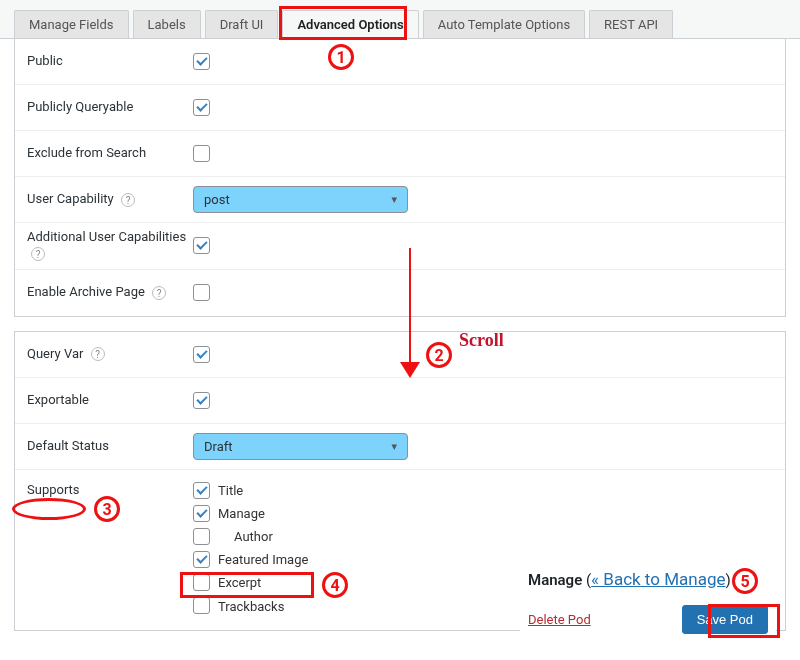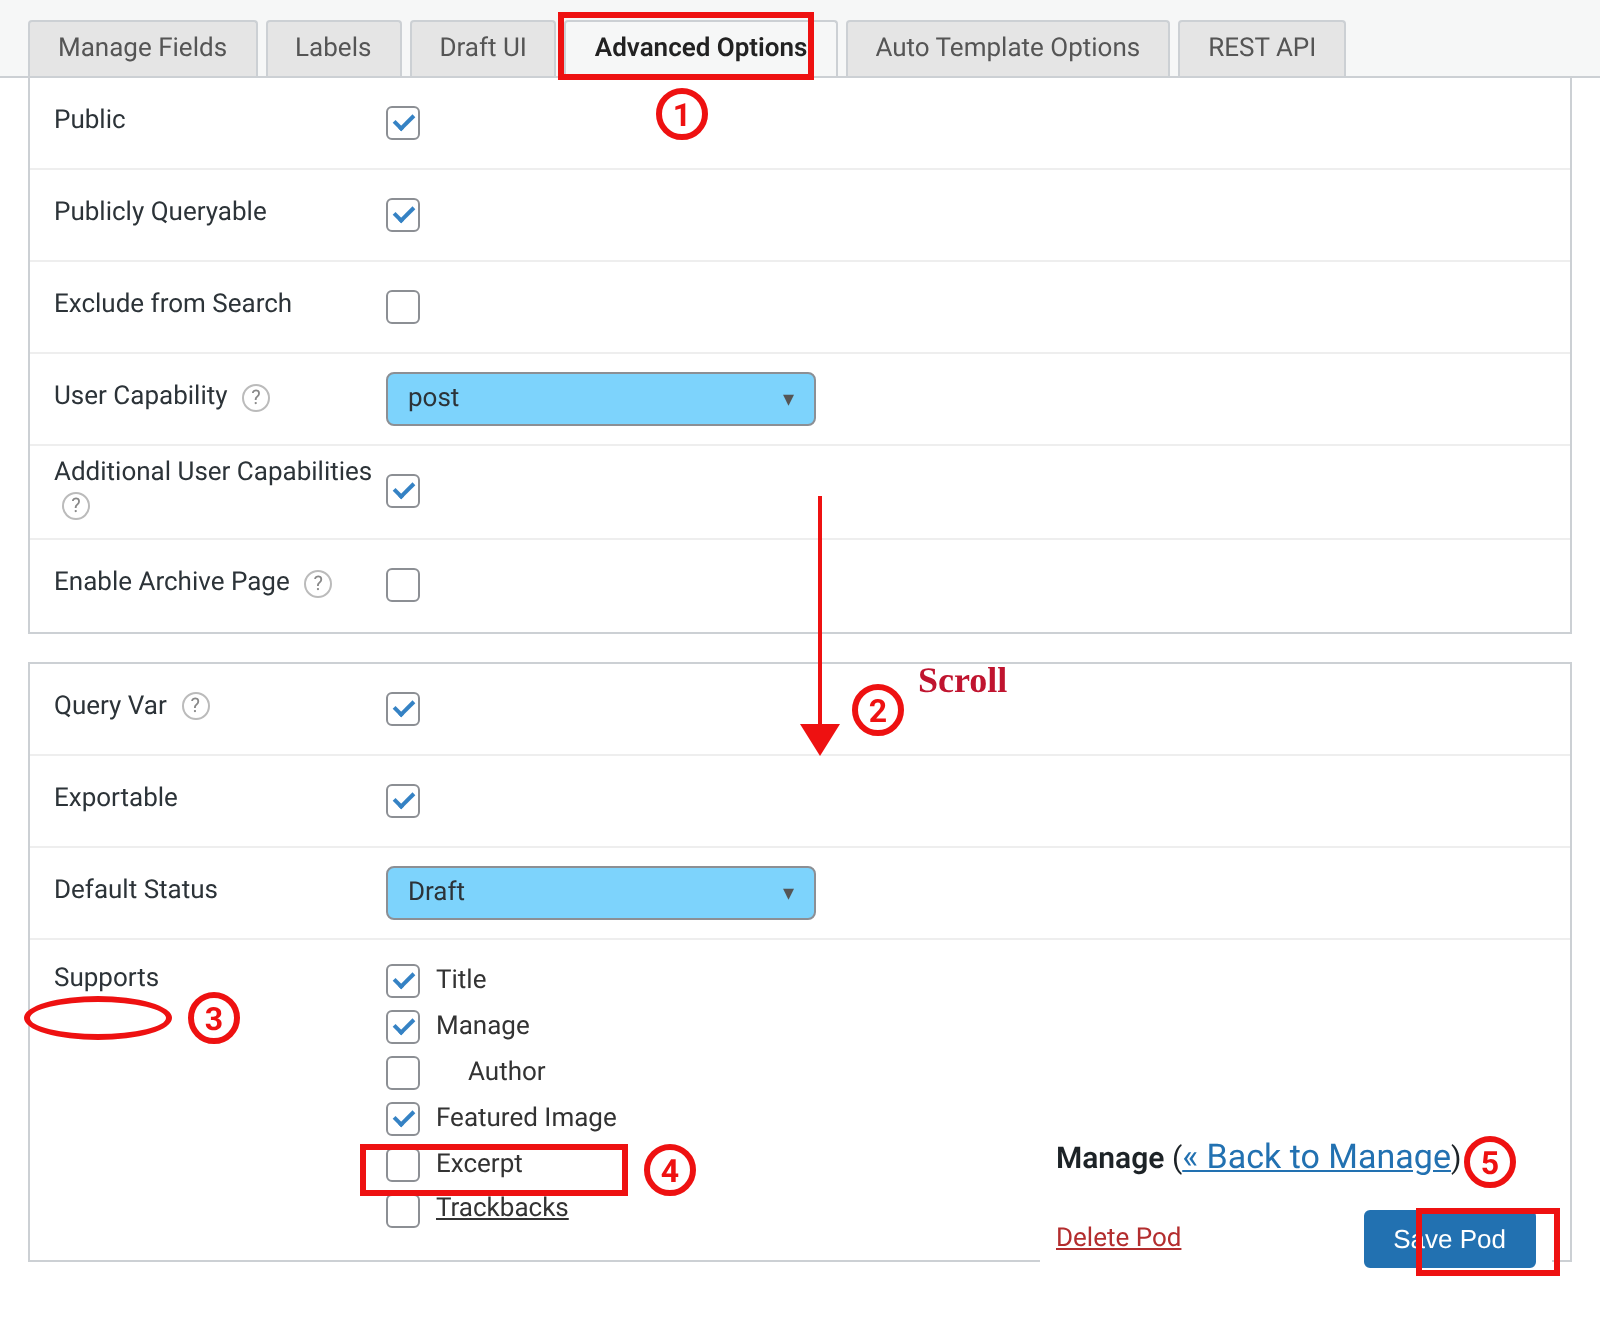--- a/index.html
+++ b/index.html
@@ -316,21 +316,21 @@
         <span>Author</span>
       </div>
       <div class="item" style="display:flex;gap:8px;align-items:center;">
         <span class="checkbox checked"></span>
         <span>Featured Image</span>
       </div>
       <div class="item" style="display:flex;gap:8px;align-items:center;">
         <span class="checkbox"></span>
         <span>Excerpt</span>
       </div>
-      <div class="item" style="display:flex;gap:8px;align-items:flex-start;text-decoration:underline;">
+      <div class="item" style="display:flex;gap:8px;align-items:flex-end;">
         <span class="checkbox"></span>
         <span>Trackbacks</span>
       </div>
     </div>
   </div>
 </div>
 
 <div class="manage-box">
   <div class="manage-head">
     <span>Manage</span>

